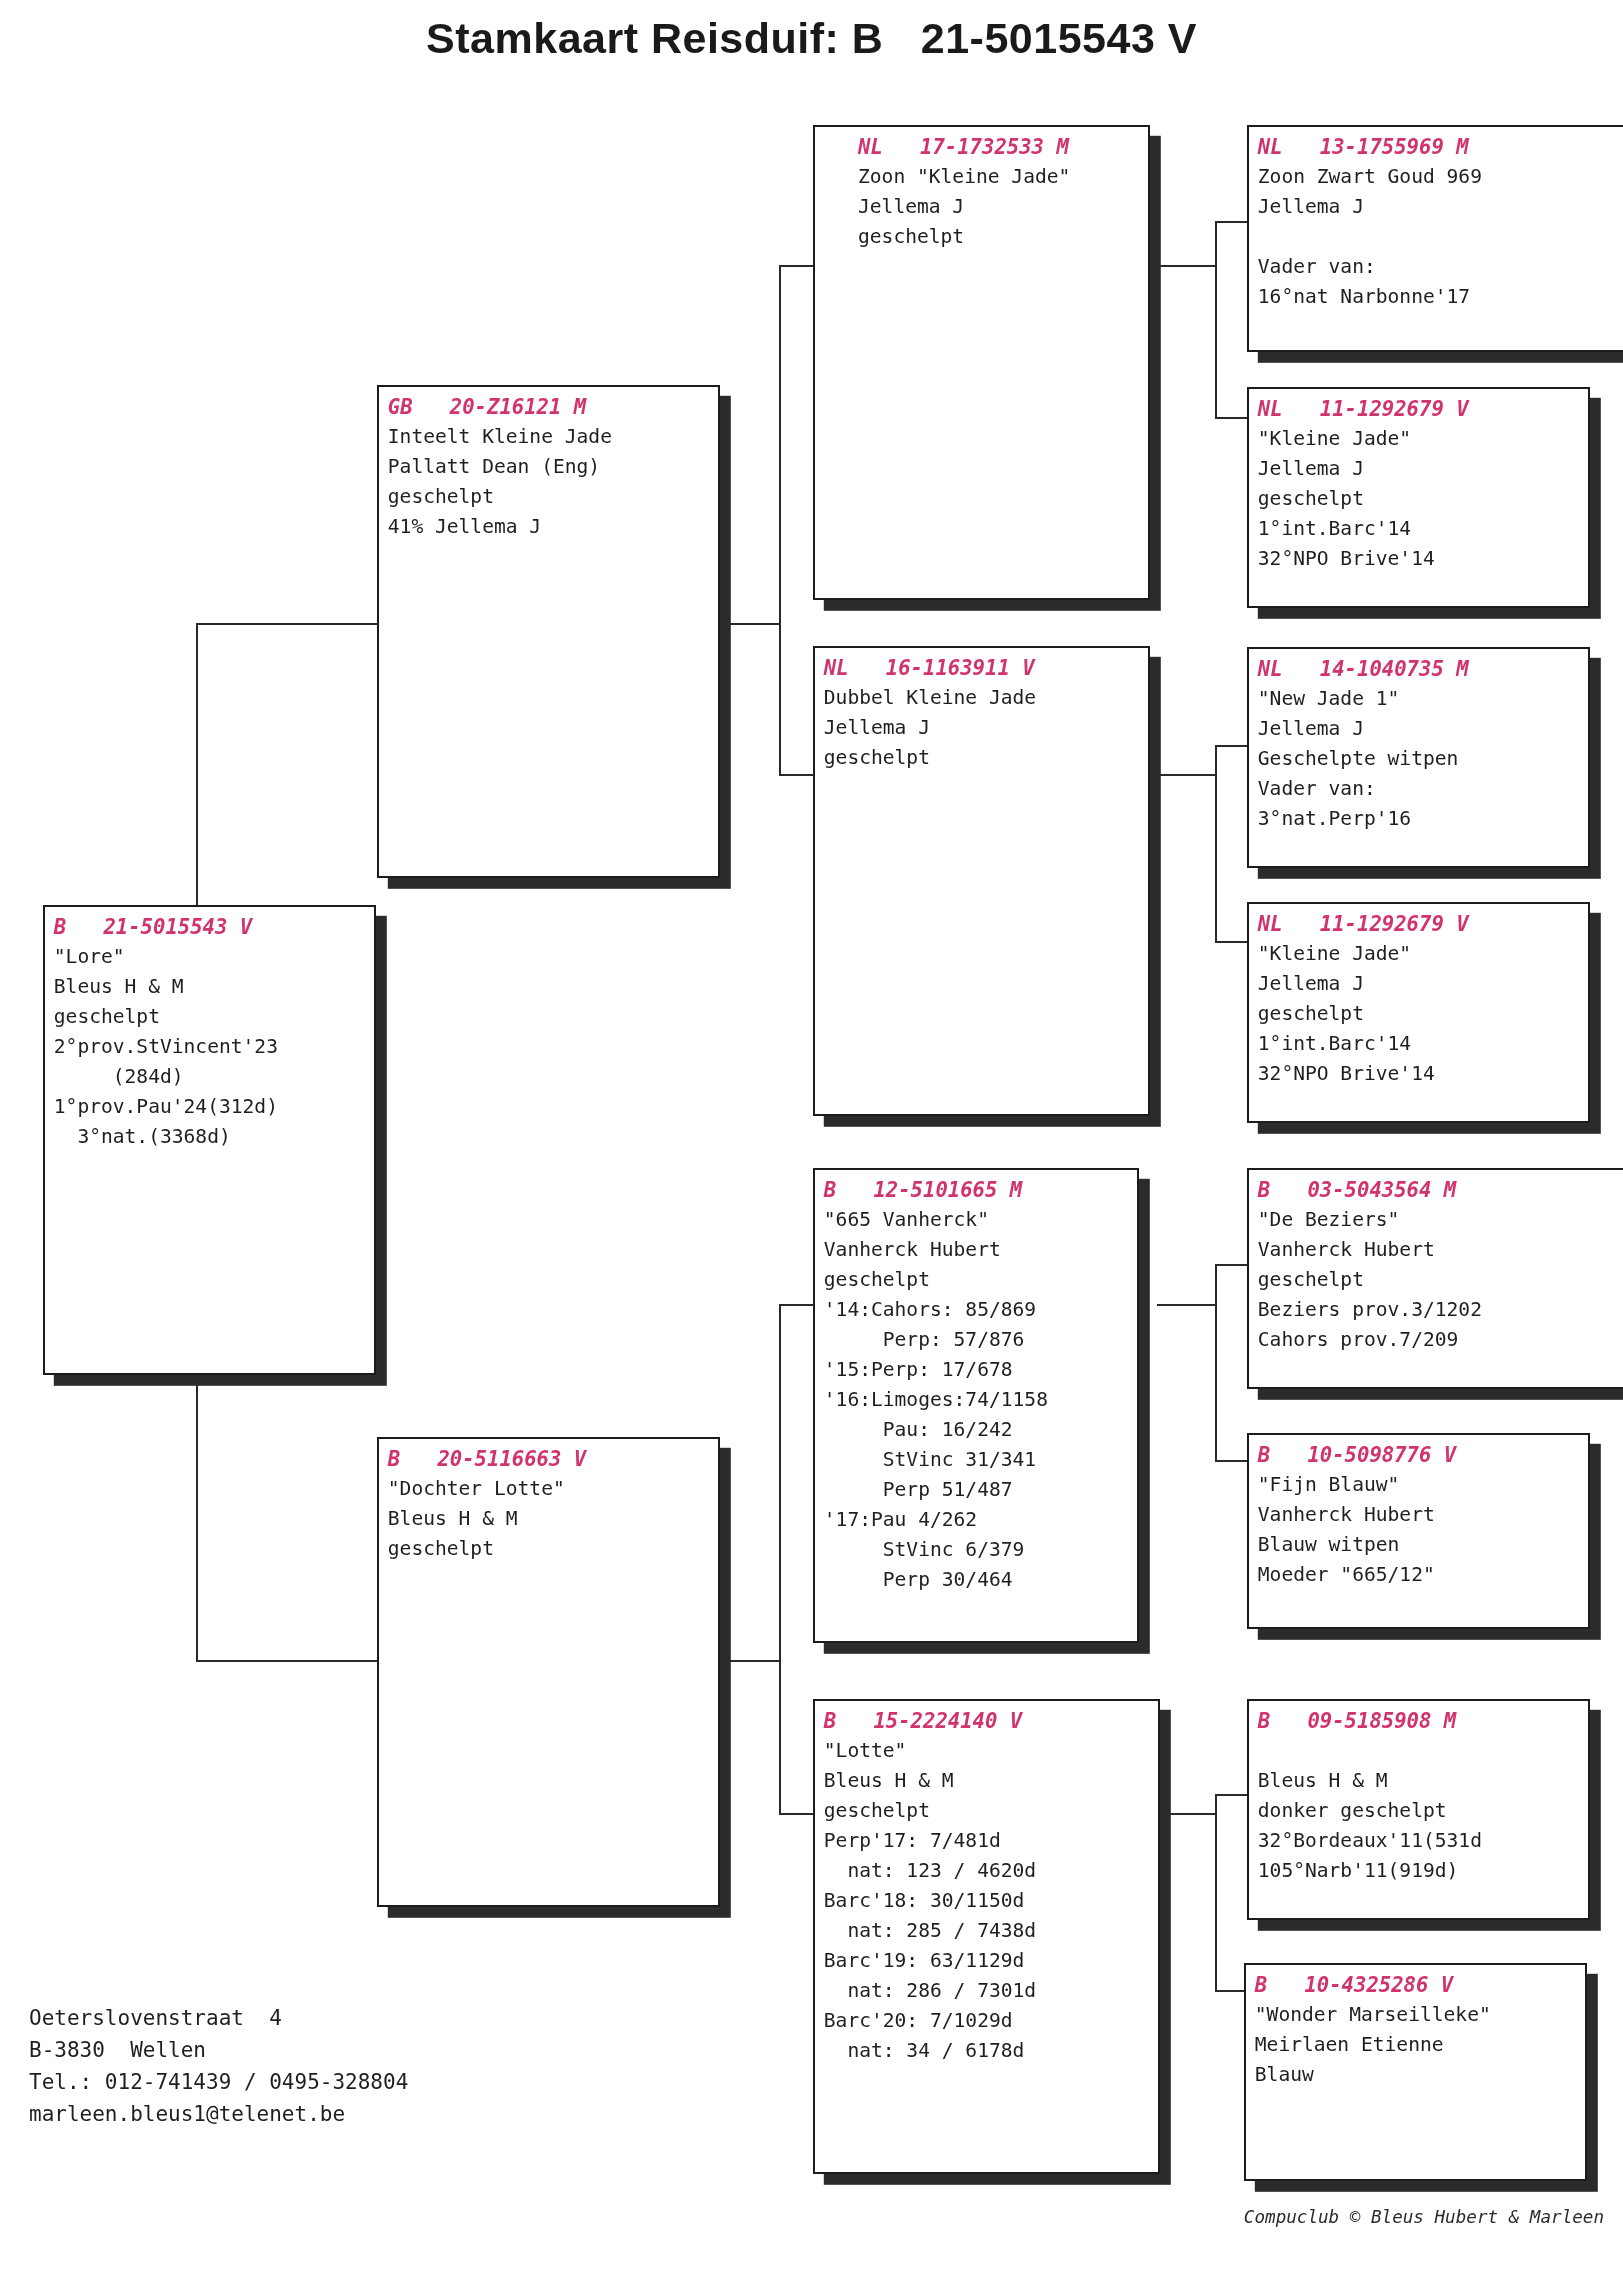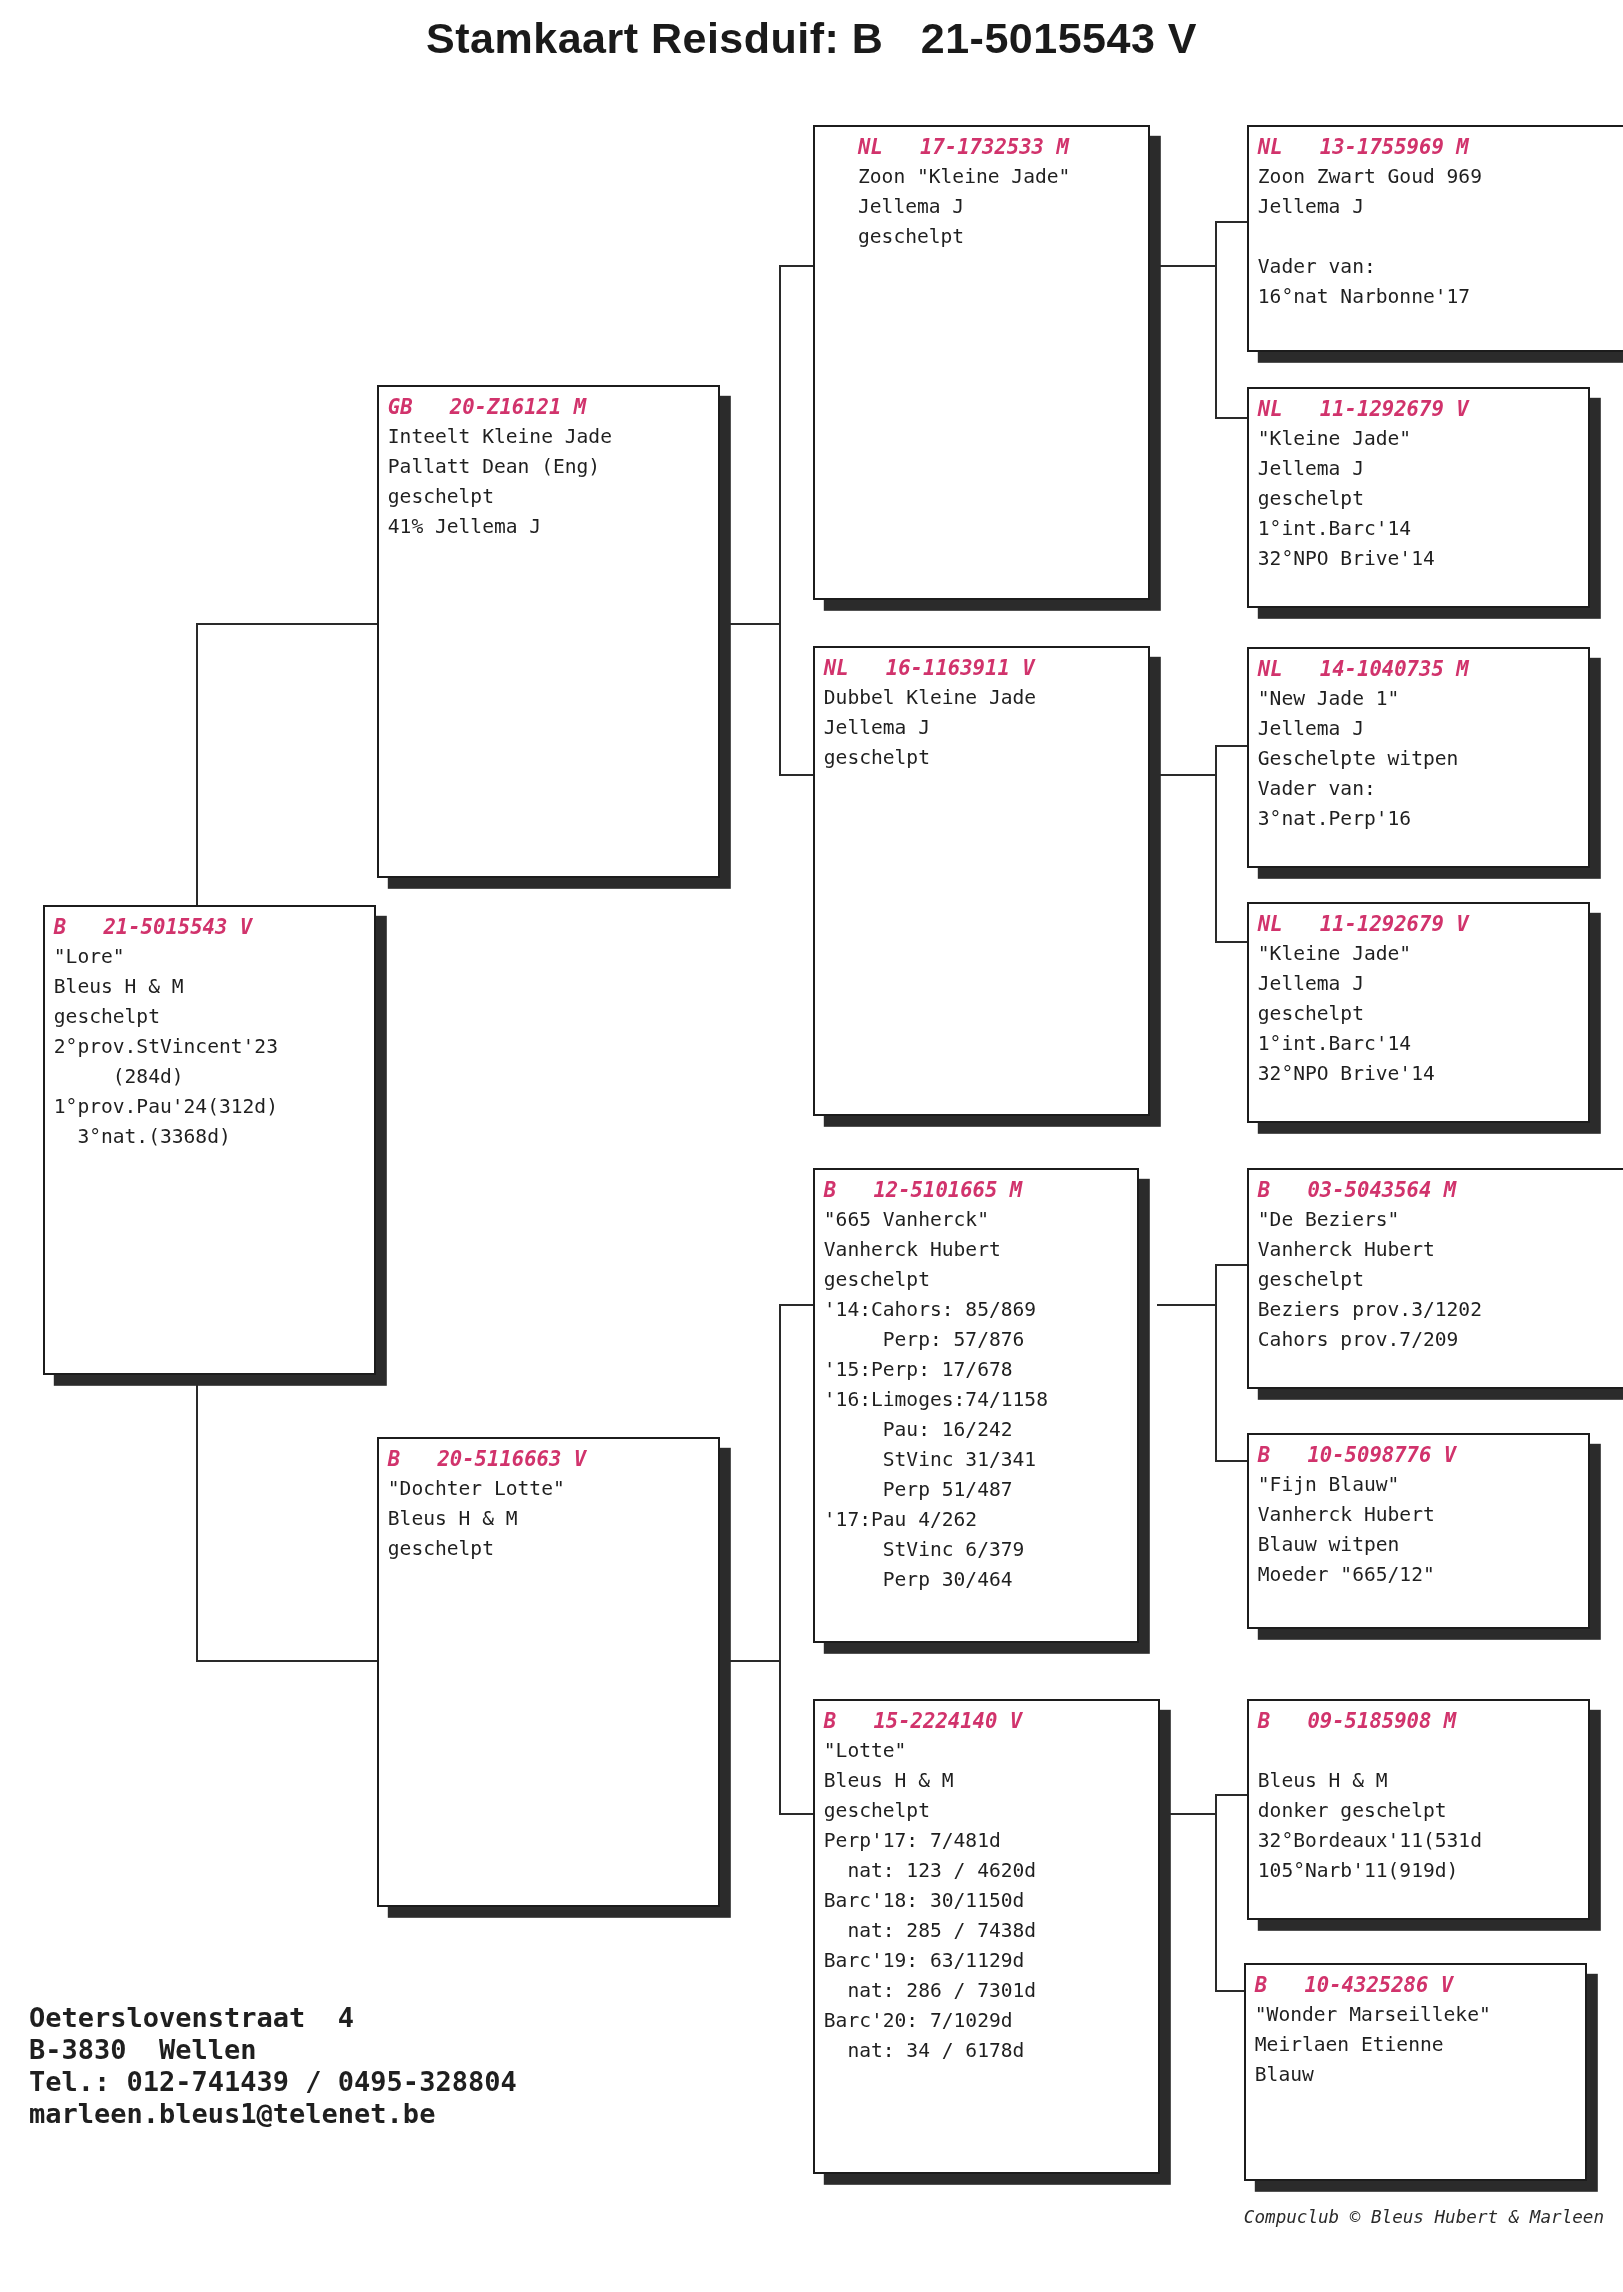--- a/index.html
+++ b/index.html
@@ -55,21 +55,21 @@
   .ln-h{height:2px;}
   .ln-v{width:2px;}
 
   
   .foot{position:absolute;left:29px;top:2002px;width:627px;}
   .foot-name{
     font-size:27.4px;font-weight:700;color:#111;
     white-space:pre;line-height:39px;letter-spacing:0.5px;
   }
   .foot-line{
-    font-size:27px;color:#1f1f1f;white-space:pre;line-height:32px;font-weight:bold;
+    font-size:21px;color:#1f1f1f;white-space:pre;line-height:32px;
   }
   .copyright{
     position:absolute;left:0;top:2207px;width:1604px;
     text-align:right;
     font-size:17.6px;font-style:italic;color:#2a2a2a;
     white-space:pre;
   }
 </style>
 </head>
 <body>

